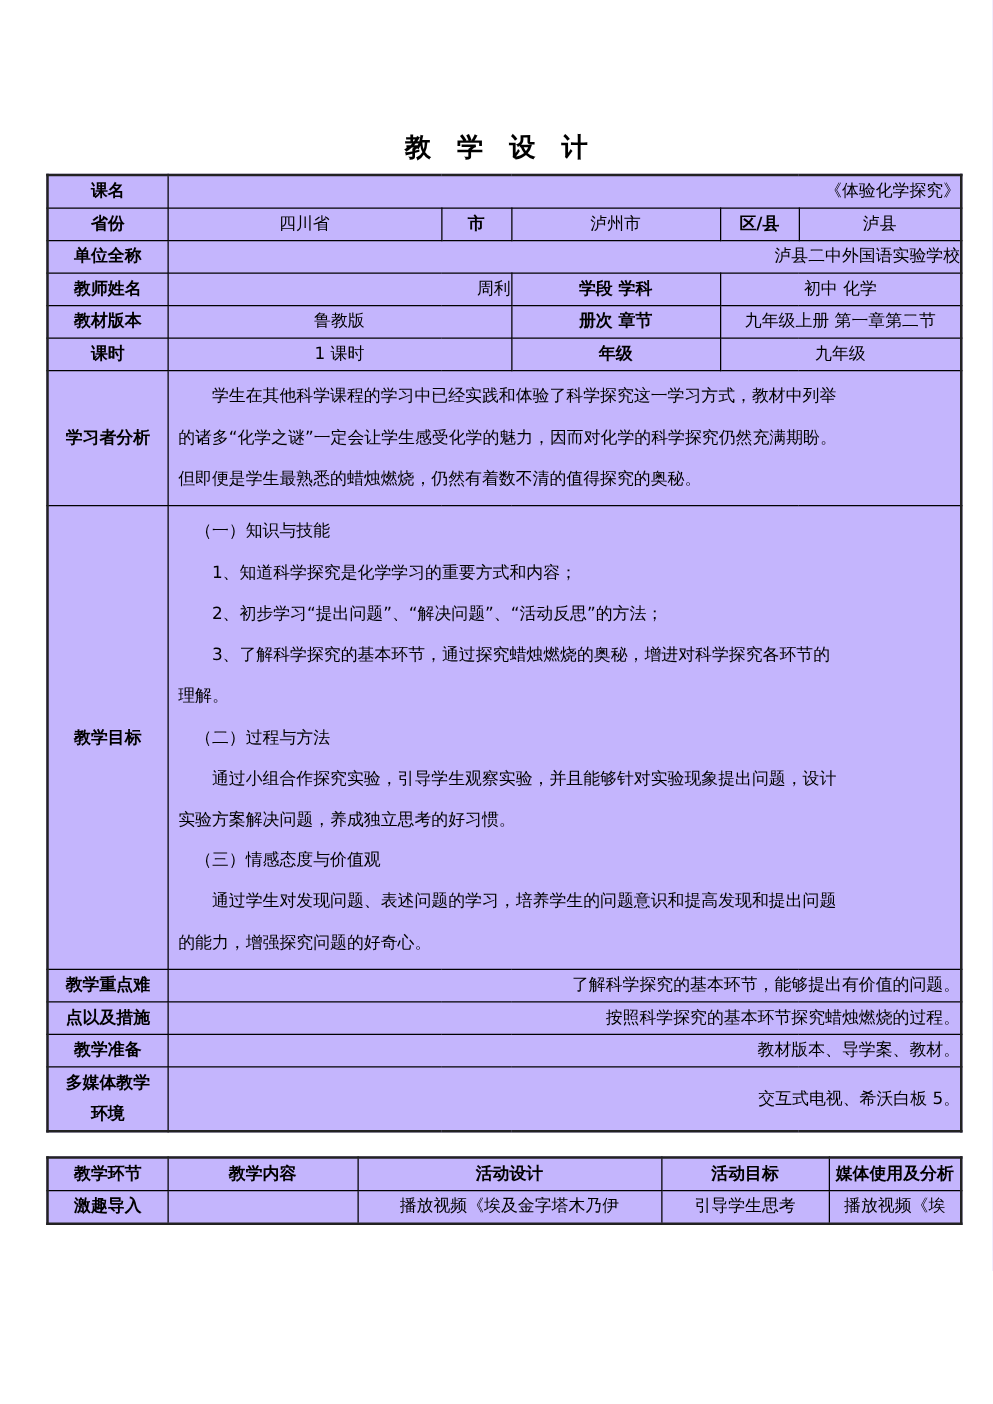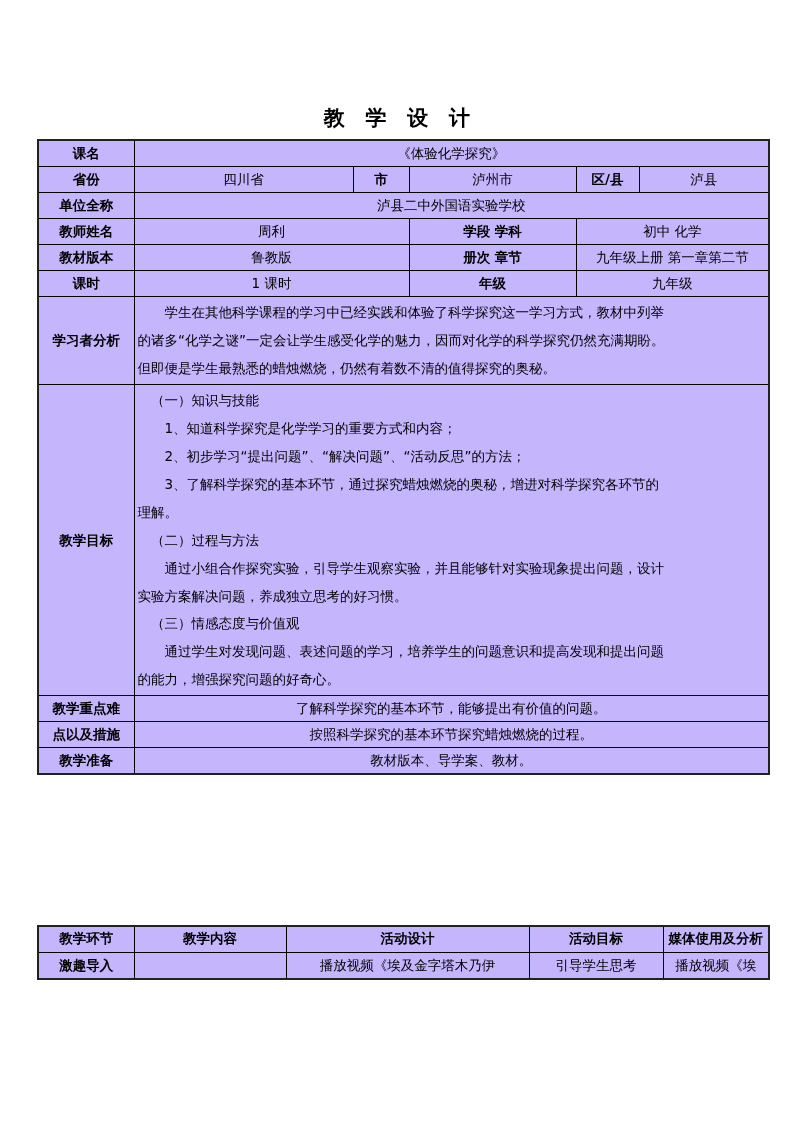--- a/index.html
+++ b/index.html
@@ -62,37 +62,37 @@
   }
   .lbl-sm {
     text-align: center;
     font-weight: bold;
     font-size: 13px;
     font-family: "DejaVu Serif", "Liberation Serif", serif;
     padding: 3px 1px;
     line-height: 1.45;
   }
   .val {
-    text-align: center;
+    text-align: right;
     padding: 3px 6px;
     font-size: 13.5px;
   }
   .val-c {
     text-align: center;
     padding: 3px 4px;
     font-size: 13.5px;
   }
   .para {
     text-align: left;
     padding: 4px 6px 4px 6px;
     font-size: 13.5px;
     line-height: 2.05;
   }
   .para p {
-    margin: 3px;
+    margin: 8px;
   }
   .ind1 { text-indent: 2em; }
   .ind0 { text-indent: 0; }
   .ind-item { text-indent: 2em; }
   .ind-head { text-indent: 1em; }
   .cell-head {
     text-align: center;
     font-weight: bold;
     font-size: 14px;
     font-family: Liberation Serif, serif;
@@ -199,20 +199,27 @@
       <tr>
         <td class="lbl-sm">点以及措施</td>
         <td class="val" colspan="5">按照科学探究的基本环节探究蜡烛燃烧的过程。</td>
       </tr>
 
       <tr>
         <td class="lbl">教学准备</td>
         <td class="val" colspan="5">教材版本、导学案、教材。</td>
       </tr>
 
+      <tr>
+        <td class="lbl-sm">
+          <div>多媒体教学</div>
+          <div>环境</div>
+        </td>
+        <td class="val" colspan="5">交互式电视、希沃白板 5。</td>
+      </tr>
 
     </tbody>
   </table>
 
   <table class="main" style="top:925px; left:37px; width:731px;">
     <colgroup>
       <col style="width:96px">
       <col style="width:152px">
       <col style="width:243px">
       <col style="width:134px">

